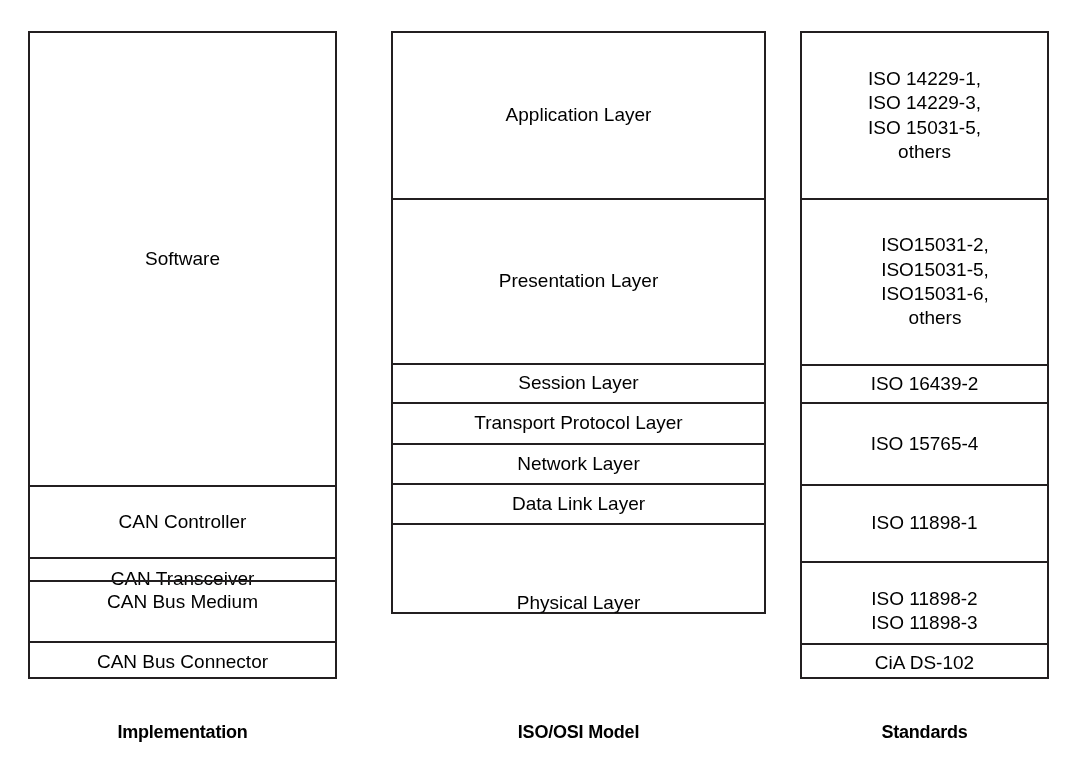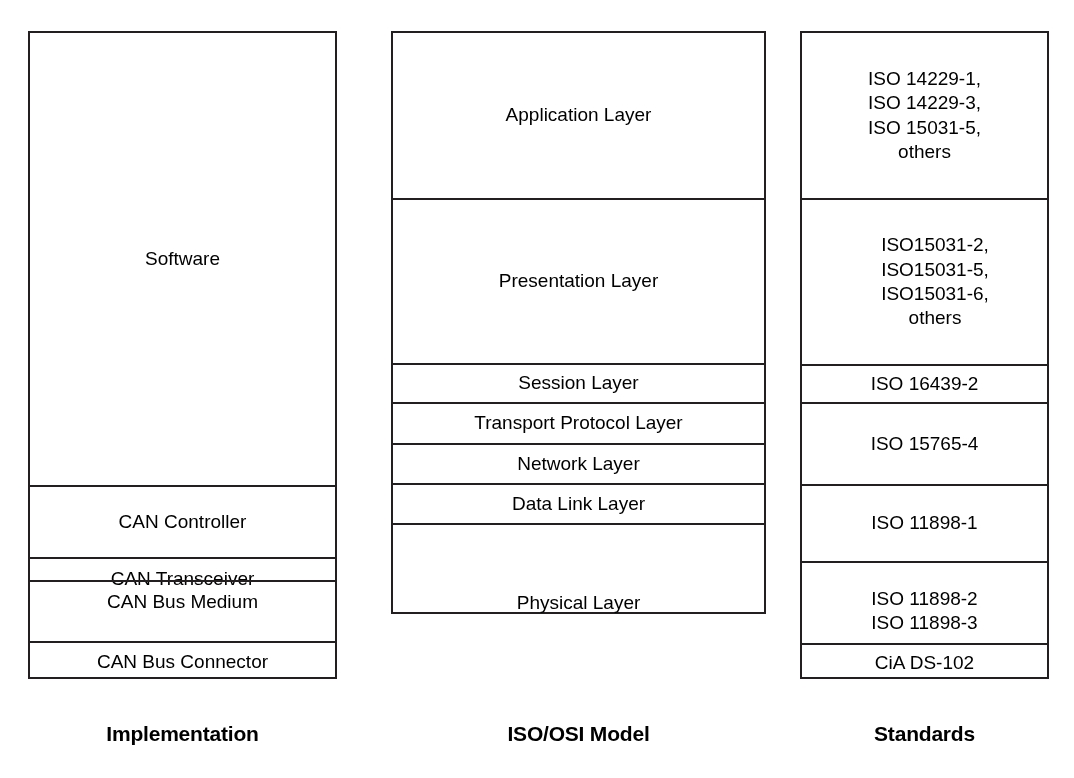--- a/index.html
+++ b/index.html
@@ -53,21 +53,21 @@
   }
   .cell-lines {
     display: block;
     white-space: pre-line;
   }
 
   
   .col-label {
     position: absolute;
     text-align: center;
-    font-size: 21px;
+    font-size: 18px;
     font-weight: bold;
     letter-spacing: -0.2px;
     color: #000000;
     top: 722px;
   }
   #label-implementation { left: 28px;  width: 309px; }
   #label-osi            { left: 391px; width: 375px; }
   #label-standards      { left: 800px; width: 249px; }
 </style>
 </head>

